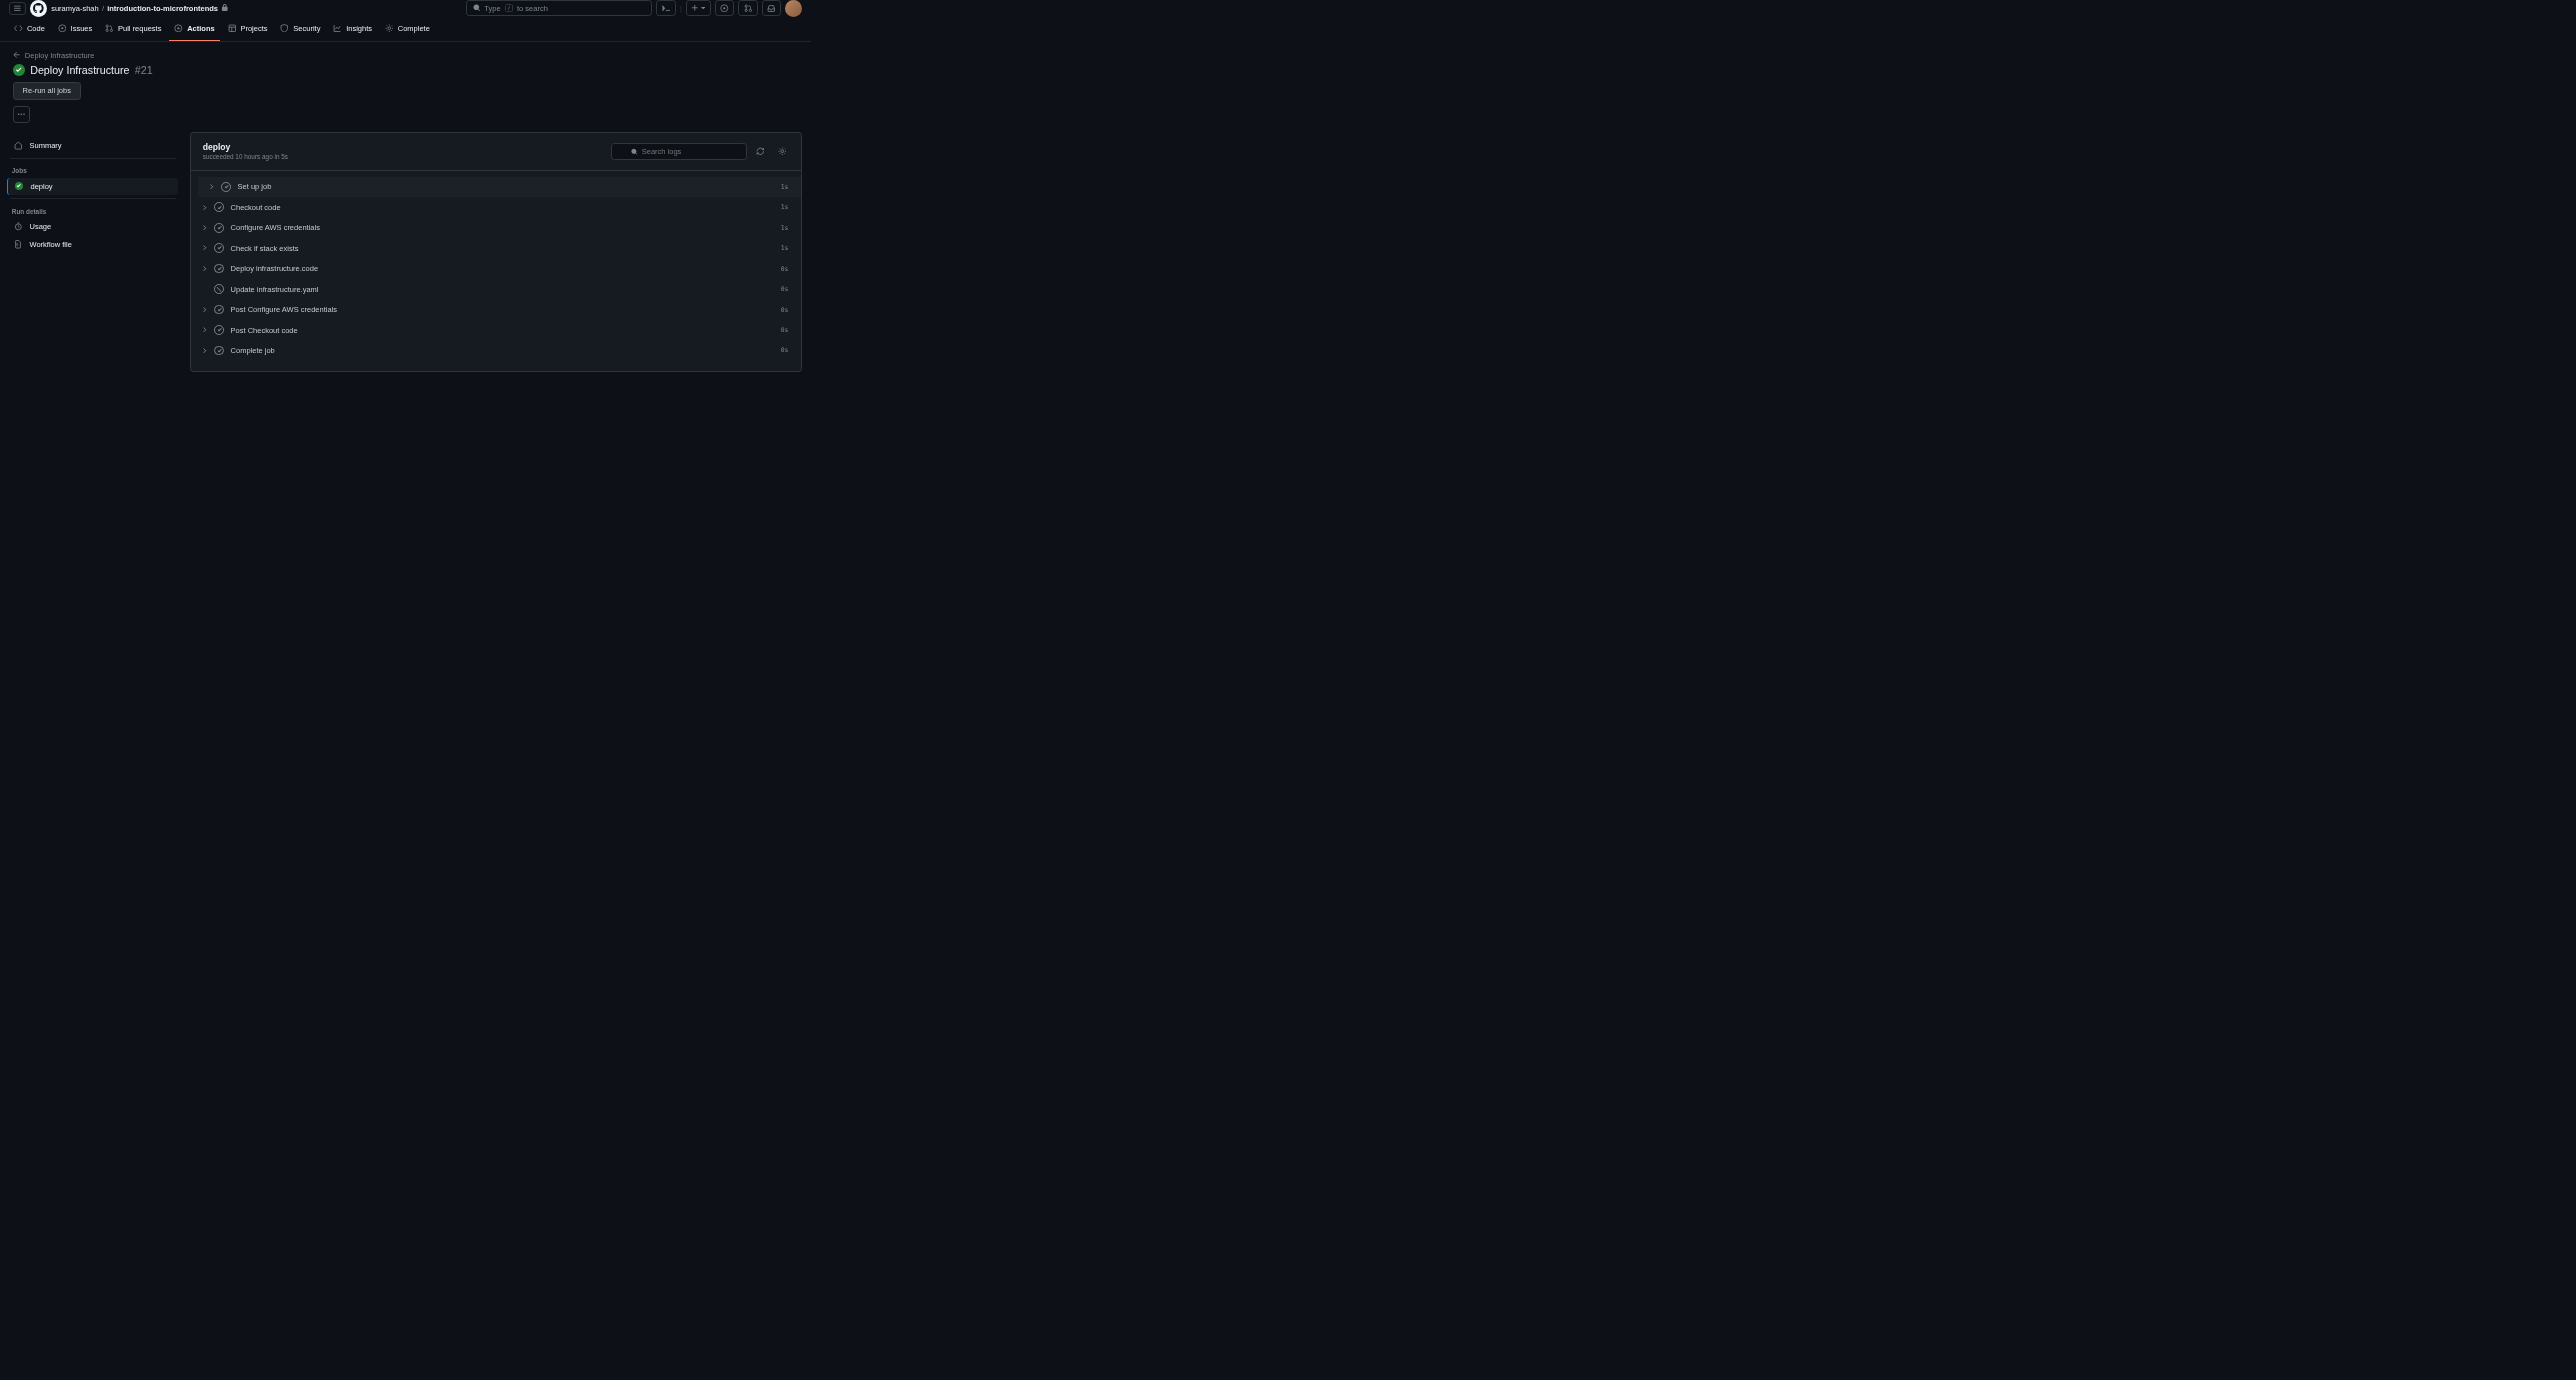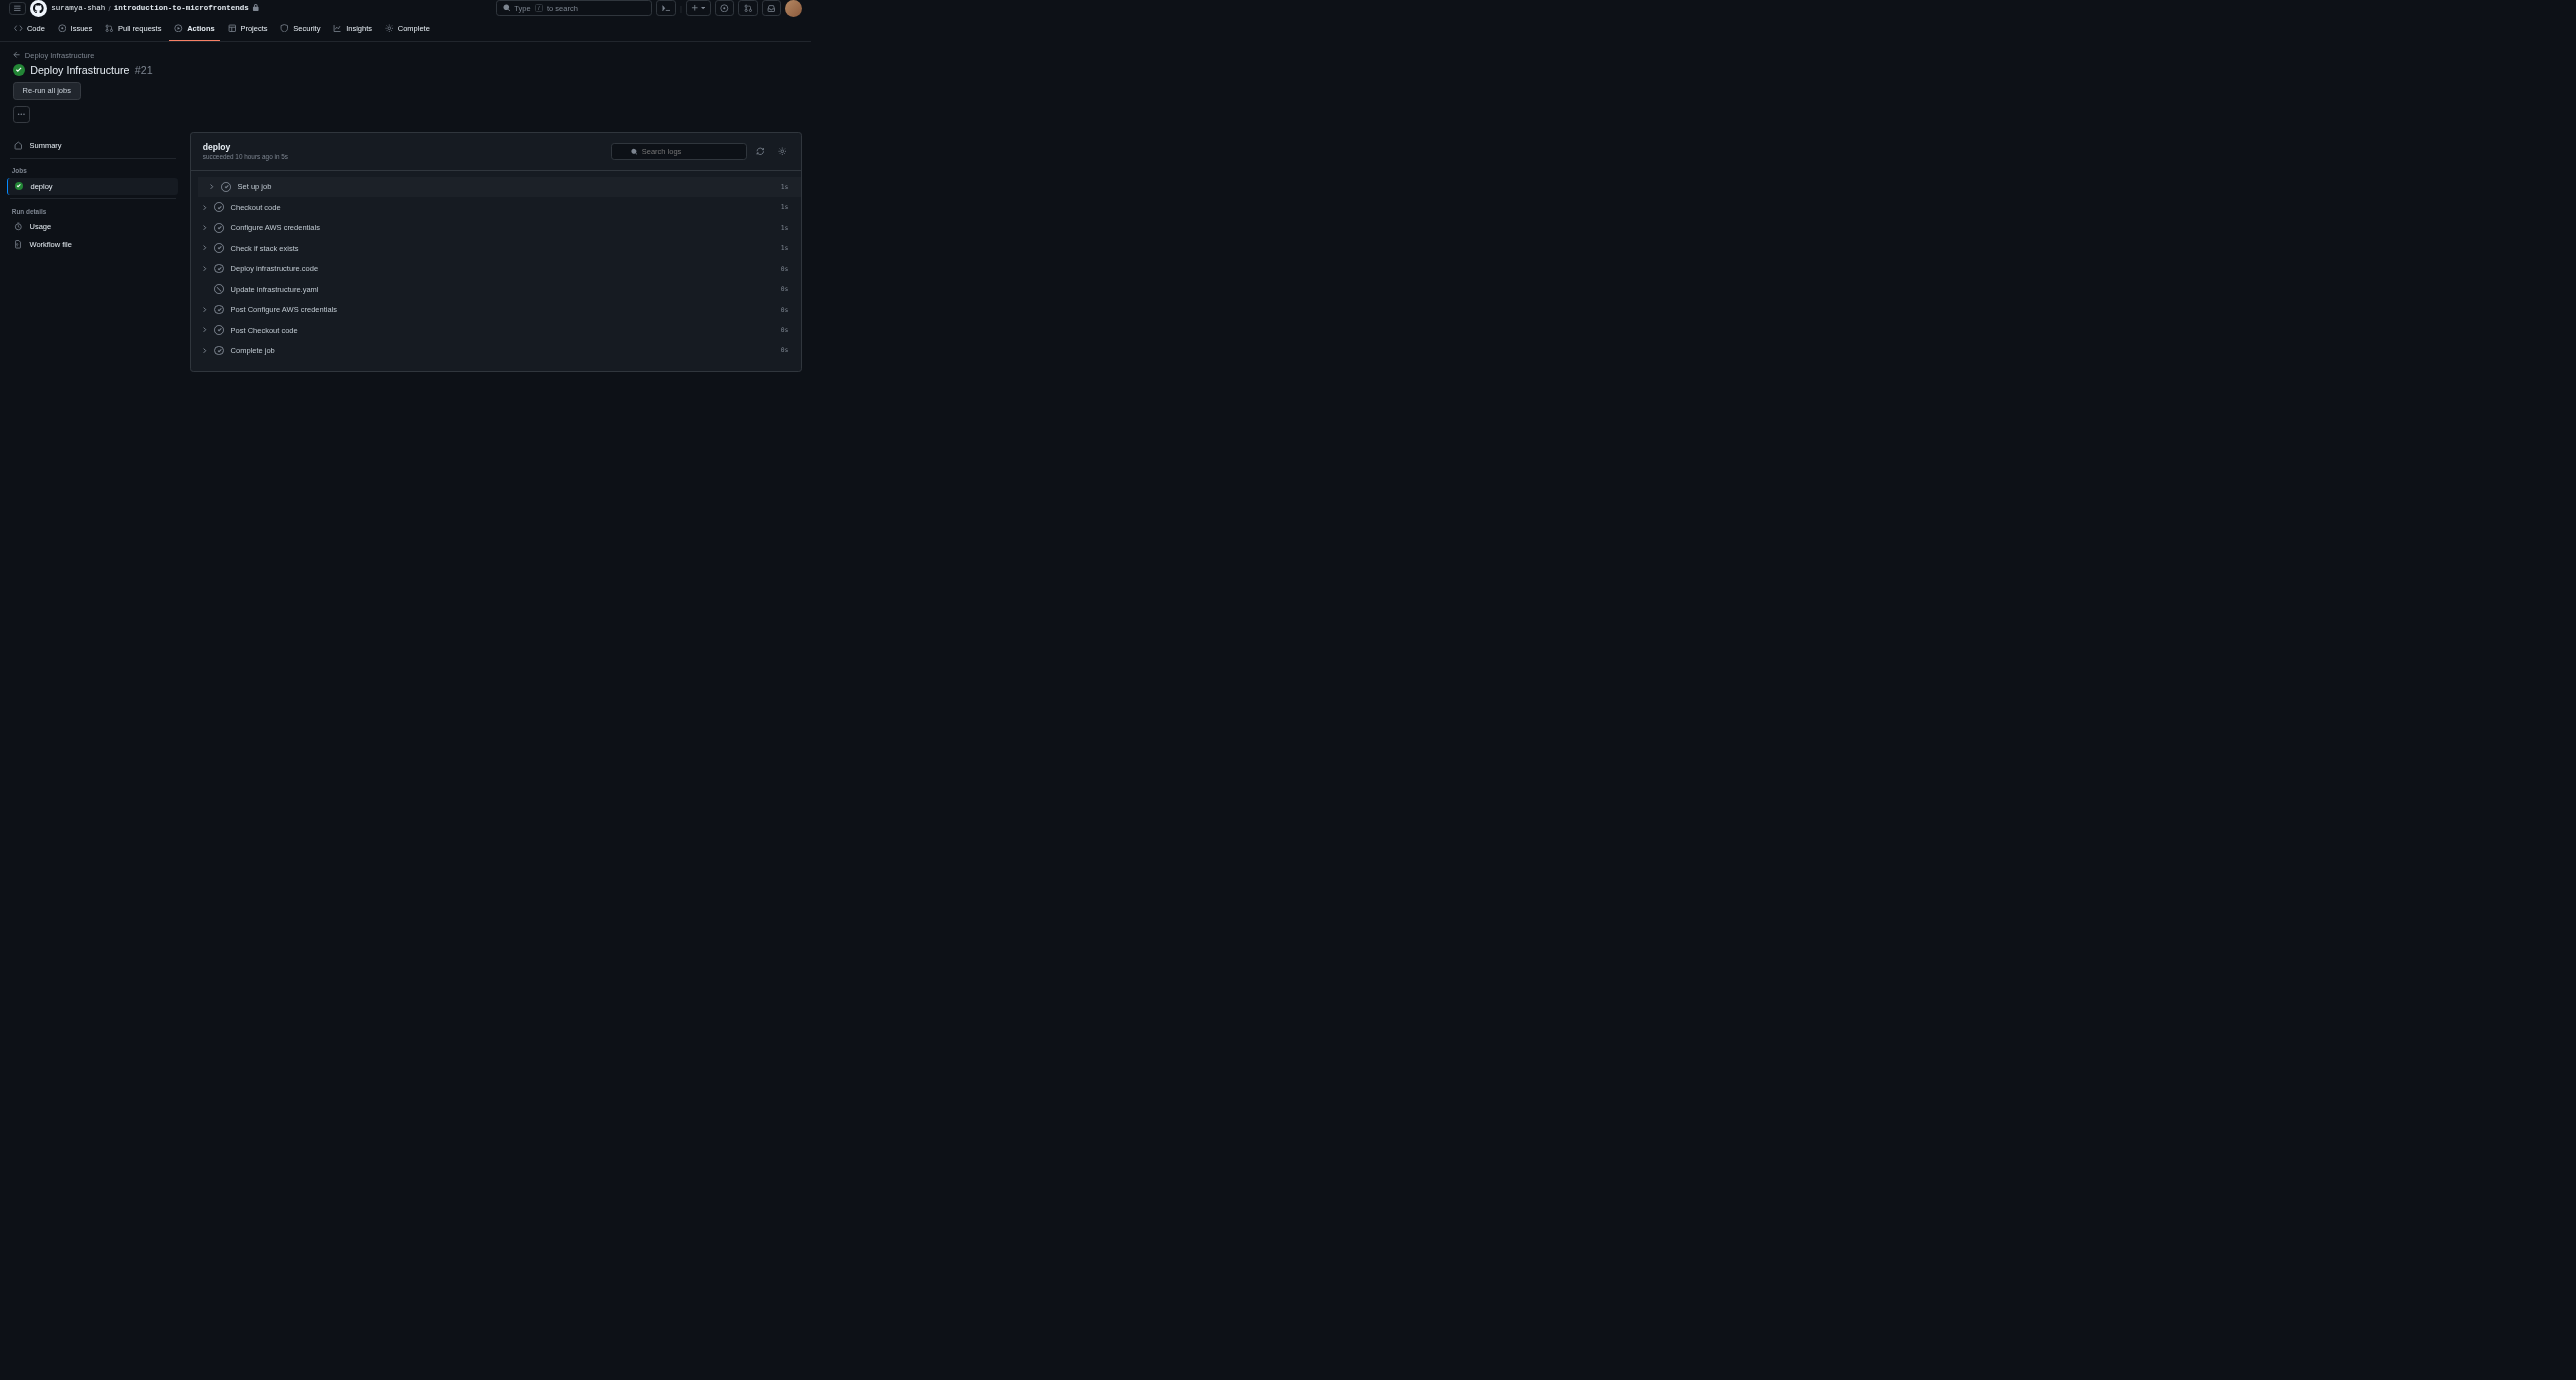--- a/index.html
+++ b/index.html
@@ -29,28 +29,28 @@
     color:#7d8590;
   }
   .logo {
     width: 17px; height: 17px;
     background:#f0f6fc;
     border-radius:50%;
     display:flex; align-items:center; justify-content:center;
     color:#0d1117;
   }
   .breadcrumb { display:flex; align-items:center; gap:3.2px; color:#e6edf3; }
-  .breadcrumb a { color:#e6edf3; text-decoration:none;font-family:Liberation Mono, monospace; }
+  .breadcrumb a { color:#e6edf3; text-decoration:none; }
   .breadcrumb .sep { color:#7d8590; }
   .lock { color:#7d8590; }
   .spacer { flex:1; }
   .searchbox {
     display:flex; align-items:center; gap:4.3px;
     border:0.5px solid #30363d; border-radius:3.2px;
-    height:16px; width:156px; padding:0 5.4px;
+    height:16px; width:186px; padding:0 5.4px;
     color:#7d8590;
   }
   .searchbox .key {
     border:0.5px solid #30363d; border-radius:1.6px;
     font-size:5.9px; padding:0 2.1px;
   }
   .iconbtn {
     border:0.5px solid #30363d; border-radius:3.2px;
     height:16px; min-width:17px; padding:0 4.3px;
     display:flex; align-items:center; justify-content:center;

